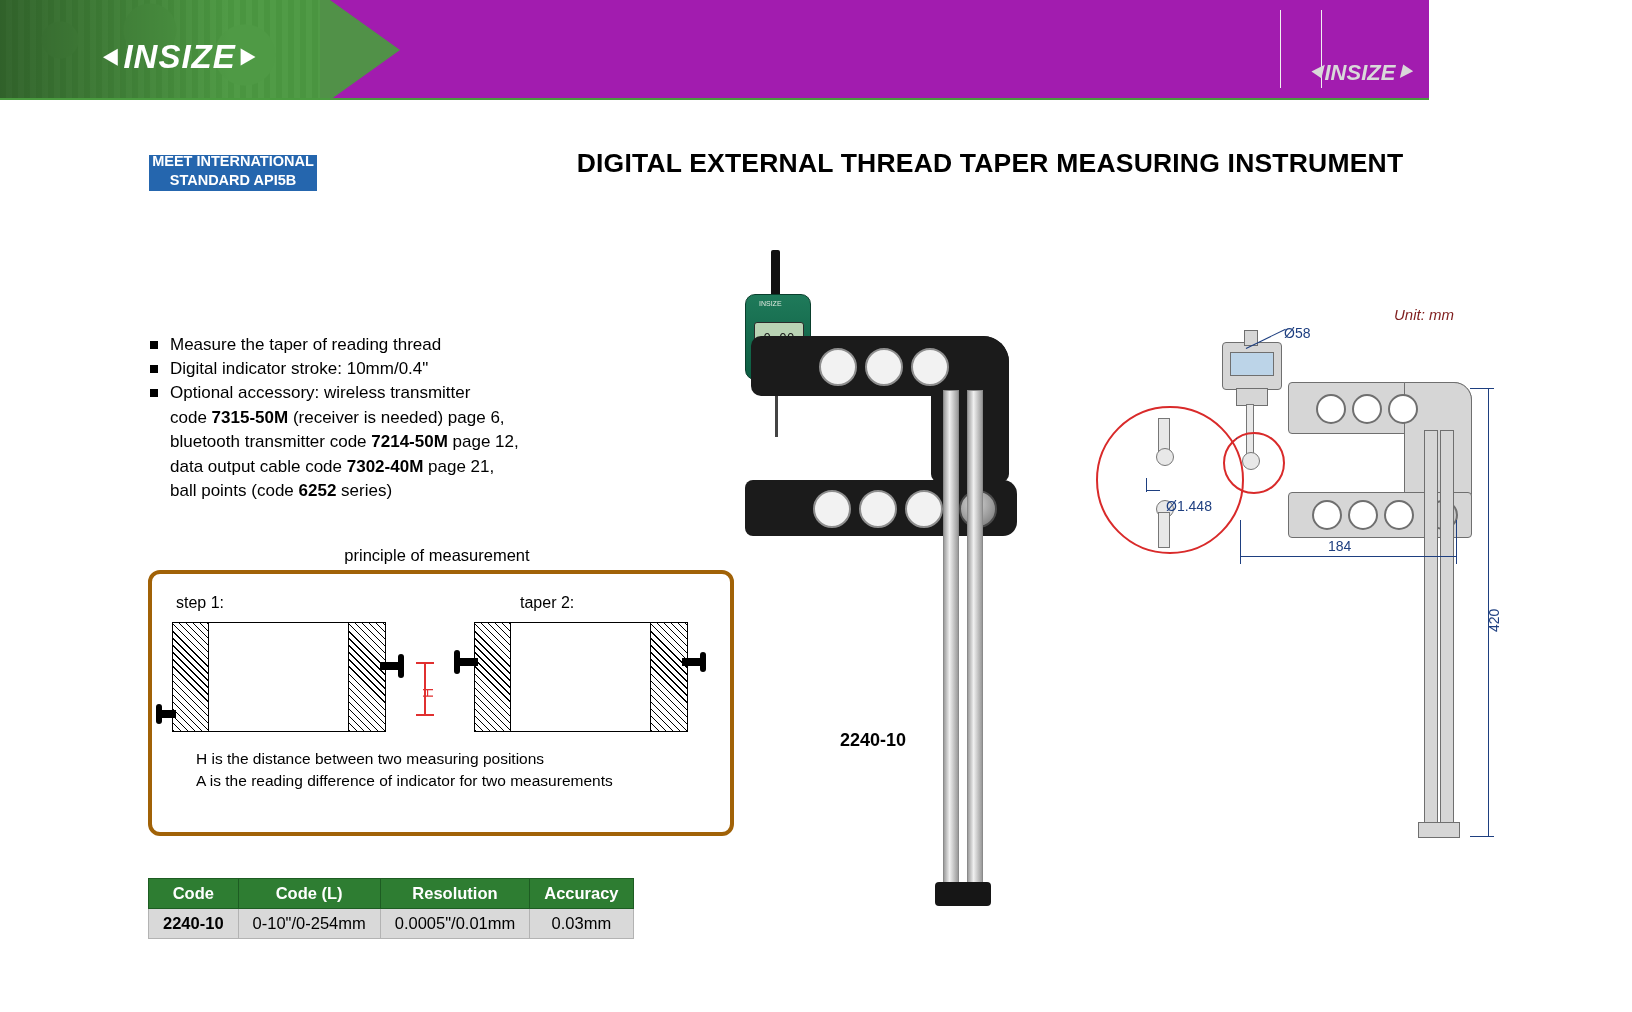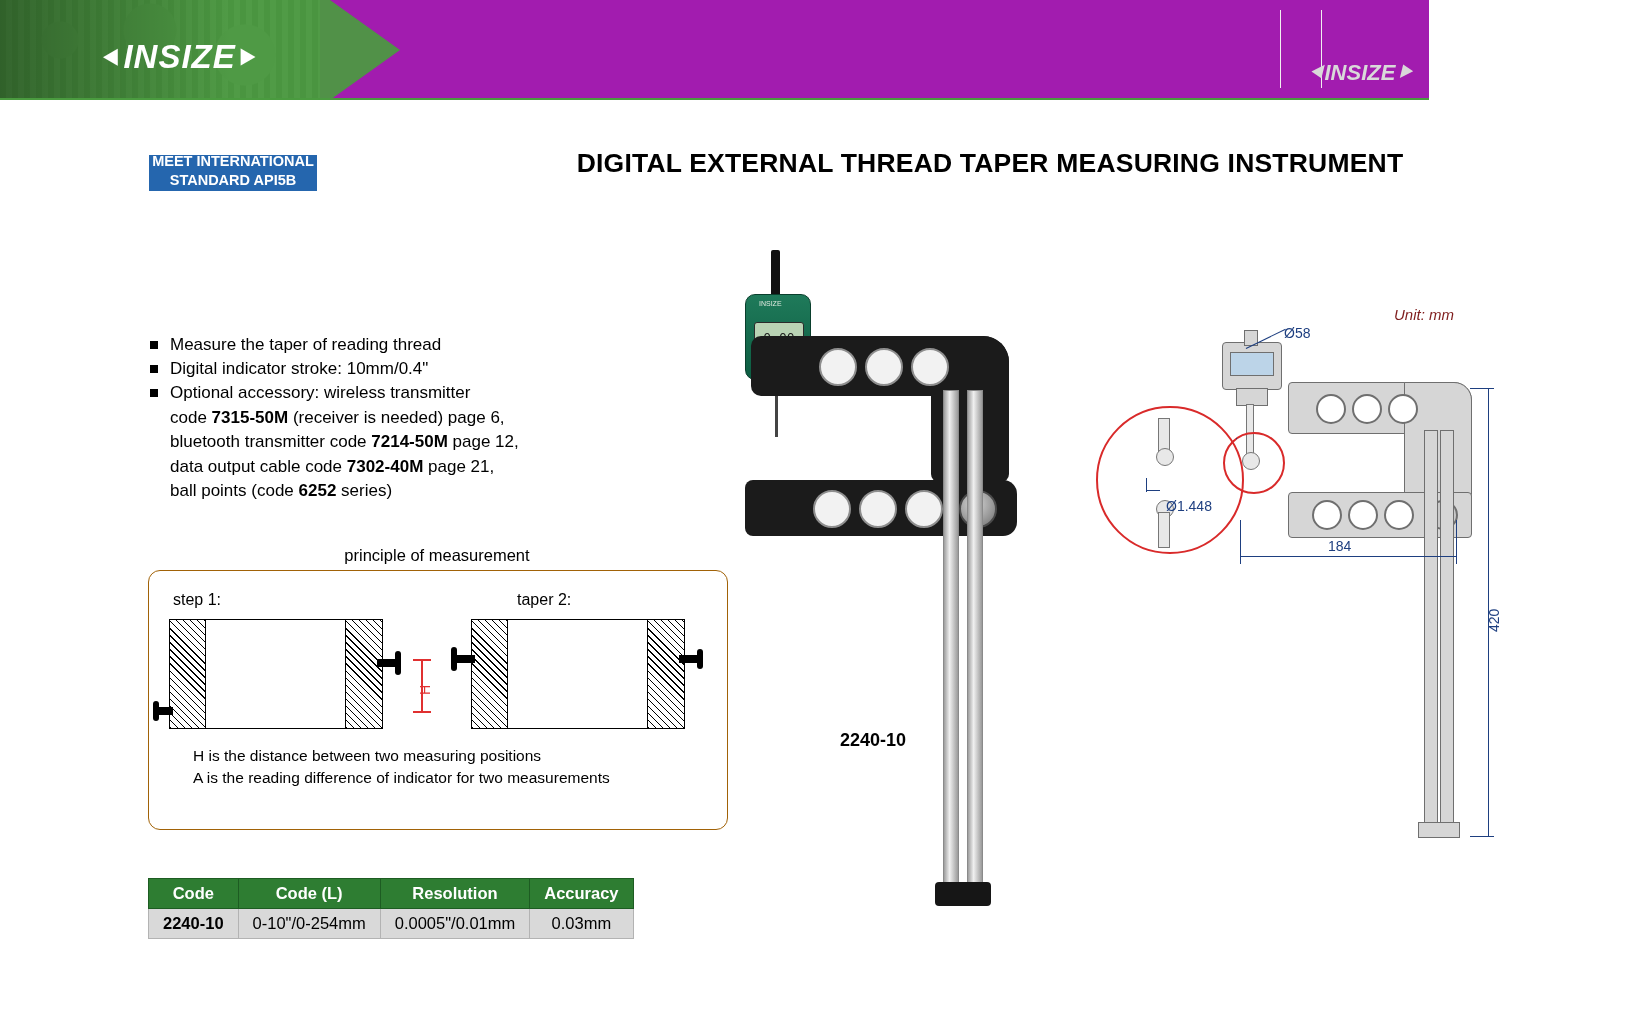--- a/index.html
+++ b/index.html
@@ -78,21 +78,21 @@
   .bullet-row.multi{line-height:24.5px;}
   b{font-weight:bold;}
 
   
   .principle-label{
     position:absolute;left:148px;top:546px;width:578px;text-align:center;
     font-size:16.5px;
   }
   .principle-box{
     position:absolute;left:148px;top:570px;width:578px;height:258px;
-    border:1px solid #a16207;border-radius:12px;background:#fff;
+    border:4px solid #a16207;border-radius:12px;background:#fff;
   }
   .step1{position:absolute;left:24px;top:20px;font-size:16px;}
   .step2{position:absolute;left:368px;top:20px;font-size:16px;}
   .formula{
     position:absolute;left:44px;top:174px;font-size:15.5px;line-height:22px;
   }
 
   
   .hatch{
     position:absolute;background:

